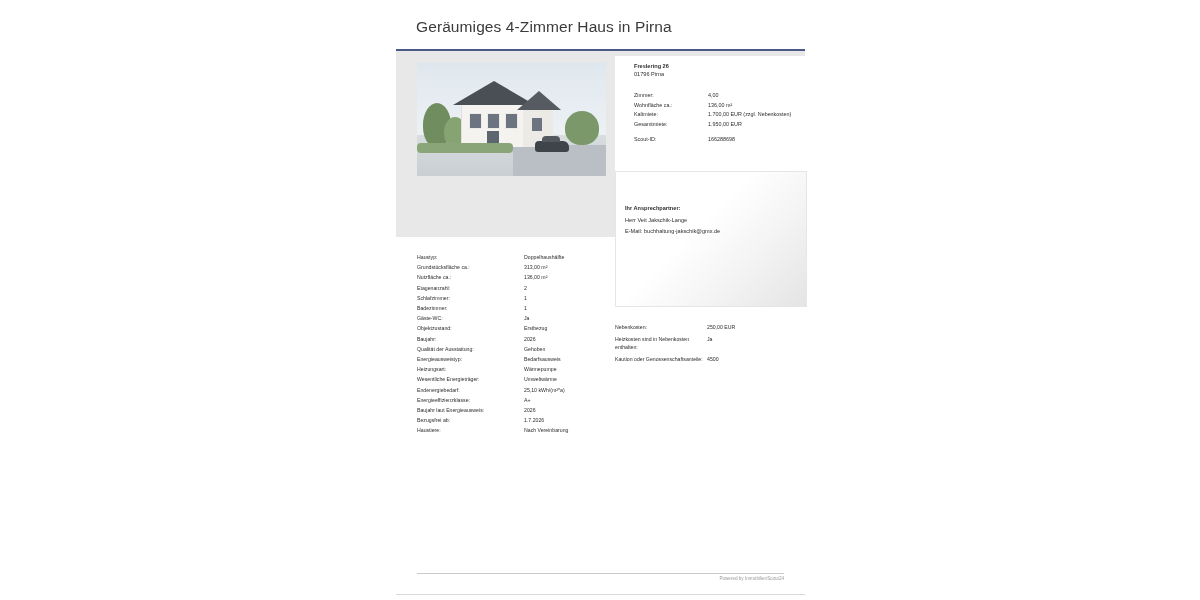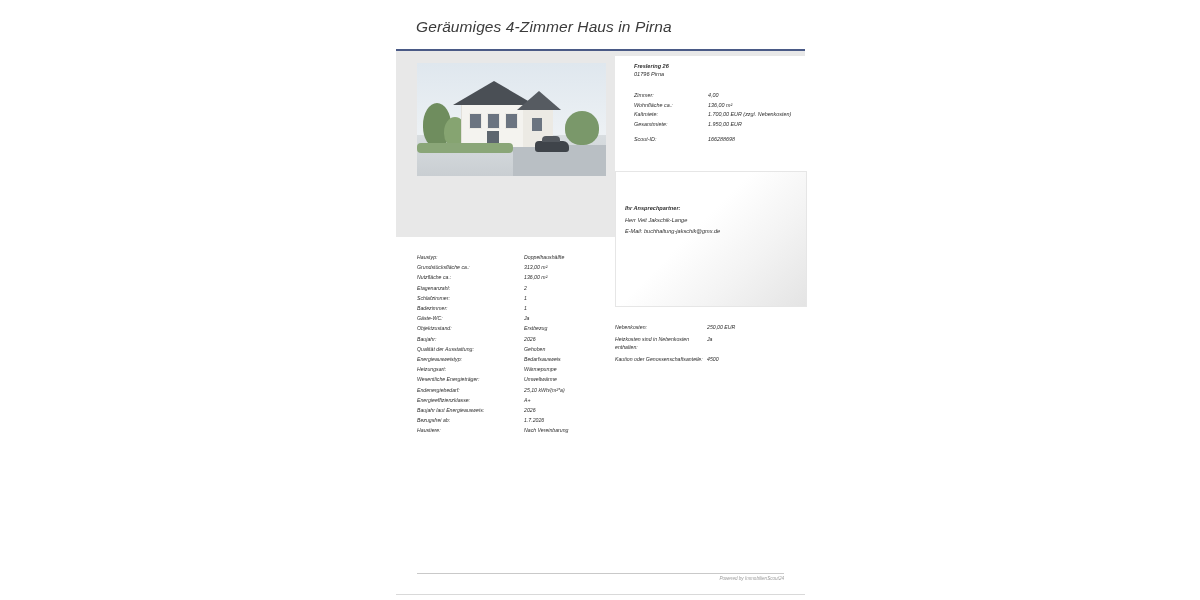--- a/index.html
+++ b/index.html
@@ -18,21 +18,20 @@
     background: #ffffff;
   }
   
   .sheet {
     position: absolute;
     left: 396px;
     top: 0px;
     width: 409px;
     height: 512px;
     background: #ffffff;
-    font-style: italic;
   }
   .doc-title {
     position: absolute;
     left: 20px;
     top: 18px;
     font-size: 15.5px;
     color: #3b3b3b;
     letter-spacing: 0.1px;
     white-space: nowrap;
   }

